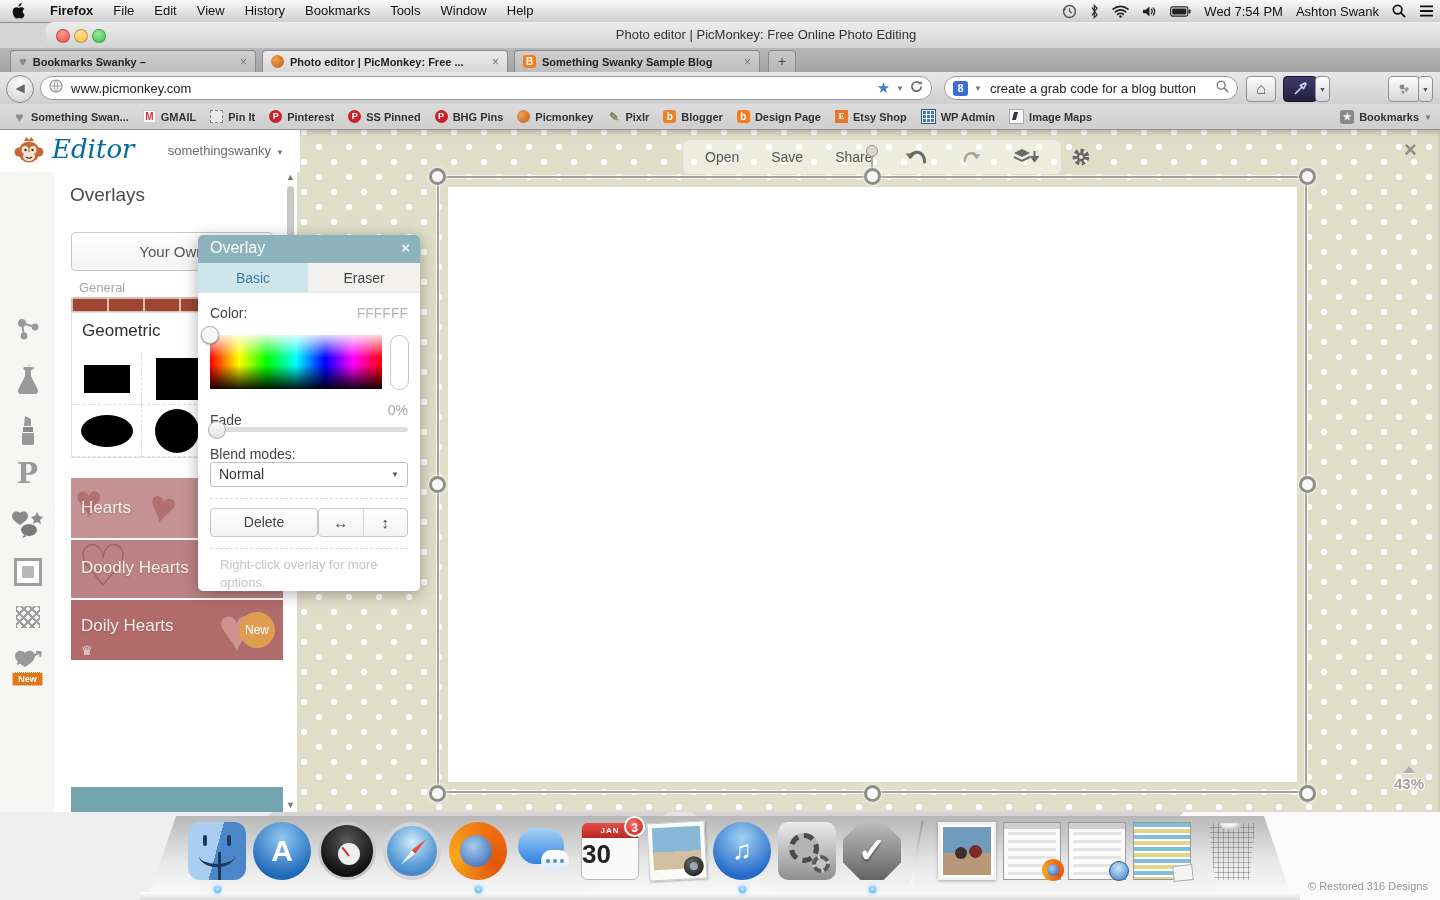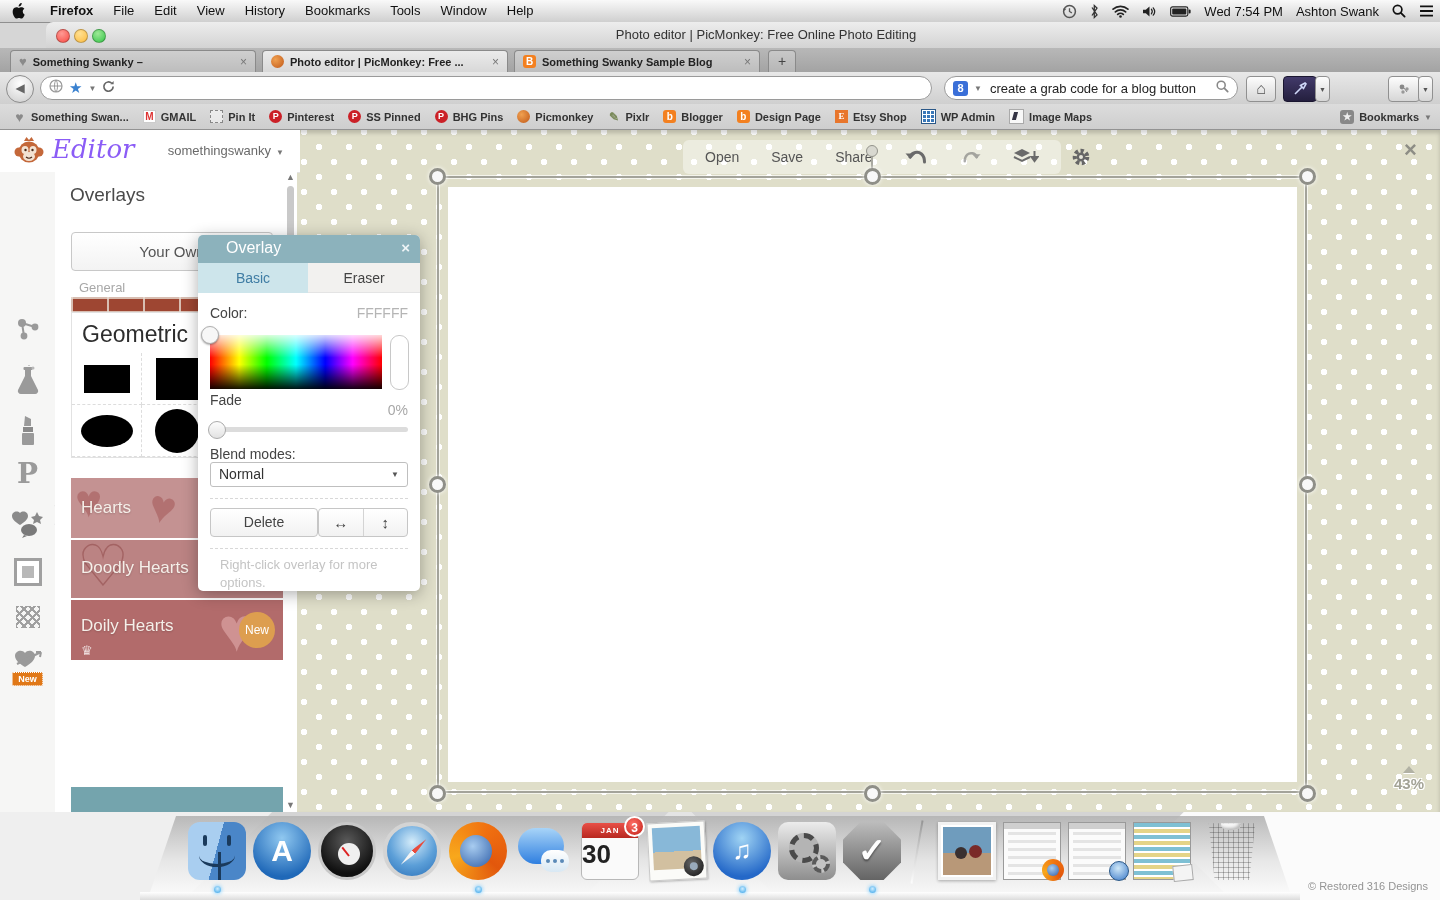--- a/index.html
+++ b/index.html
@@ -61,21 +61,21 @@
   .ic-imap::after{content:"";position:absolute;left:3px;top:2px;width:4px;height:8px;background:#334;transform:skewX(-15deg);}
   #bm-menu{position:absolute;right:8px;top:104px;height:26px;display:flex;align-items:center;gap:5px;font-size:11px;font-weight:bold;color:#333;}
   .ic-bmstar{width:14px;height:14px;background:#888;border-radius:3px;color:#eee;font-size:10px;line-height:14px;text-align:center;}
   
   #content{position:absolute;top:130px;left:0;width:1440px;height:682px;overflow:hidden;
     background-color:#dfdec9;
     background-image:radial-gradient(#ffffff 3px,rgba(255,255,255,0) 3.5px),radial-gradient(#ffffff 3px,rgba(255,255,255,0) 3.5px);
     background-size:30px 30px;background-position:4px 2px,19px 17px;
     box-shadow:inset 0 3px 4px rgba(0,0,0,.18);}
   #pm-header{position:absolute;left:0;top:0;width:300px;height:42px;background:#fff;border-bottom:1px solid #e4e4e4;}
-  #pm-brand{position:absolute;left:52px;top:4px;font-family:"DejaVu Serif",serif;font-style:italic;font-size:26px;color:#8b5cf6;}
+  #pm-brand{position:absolute;left:52px;top:4px;font-family:"DejaVu Serif",serif;font-style:italic;font-size:26px;color:#0369a1;}
   #pm-account{position:absolute;right:16px;top:13px;font-size:13px;color:#6a6a6a;}
   #pm-account .dcar{margin-left:5px;}
   
   #pm-toolbar{position:absolute;left:683px;top:10px;width:378px;height:34px;background:rgba(255,255,255,.42);
     border-radius:6px;display:flex;align-items:center;padding:0 22px;box-sizing:border-box;gap:32px;
     font-size:14px;color:#555;}
   #pm-toolbar .ticon{display:flex;align-items:center;color:#6a6a6a;}
   #canvas-x{position:absolute;left:1404px;top:10px;font-size:22px;font-weight:bold;color:#8d8d85;line-height:20px;}
   
   #rail{position:absolute;left:0;top:42px;width:55px;height:640px;background:#f6f6f5;border-right:1px solid #e3e3e0;}
@@ -93,21 +93,21 @@
   #panel-title{position:absolute;left:15px;top:12px;font-size:19px;color:#4a4a4a;}
   #your-own{position:absolute;left:16px;top:60px;width:200px;height:37px;border:1px solid #c8c8c8;border-radius:4px;
     background:linear-gradient(#fff,#f3f3f3);font-size:15px;color:#555;text-align:center;line-height:37px;overflow:hidden;}
   #panel-group{position:absolute;left:24px;top:108px;font-size:13px;color:#a8a8a8;}
   .banner{position:absolute;left:16px;width:212px;overflow:hidden;color:#f5efe9;}
   .banner .blbl{position:absolute;left:10px;font-size:17px;text-shadow:0 1px 2px rgba(0,0,0,.18);}
   #b-brick{top:125px;height:15px;background:#9e4632;
     background-image:linear-gradient(rgba(230,220,210,.8) 2px,transparent 2px),linear-gradient(90deg,rgba(230,220,210,.8) 2px,transparent 2px);
     background-size:36px 14px;}
   #b-geo{top:140px;height:146px;background:#fff;border:1px solid #e2e2e2;box-sizing:border-box;color:#333;}
-  #geo-lbl{position:absolute;left:10px;top:8px;font-size:23px;color:#2d2d2d;}
+  #geo-lbl{position:absolute;left:10px;top:8px;font-size:17px;color:#2d2d2d;}
   #geo-grid{position:absolute;left:0;top:40px;right:0;bottom:0;display:grid;grid-template-columns:70px 70px 72px;grid-template-rows:52px 52px;}
   .gcell{border-right:1px dashed #ddd;border-bottom:1px dashed #ddd;display:flex;align-items:center;justify-content:center;}
   .sh-rect{width:46px;height:28px;background:#000;}
   .sh-sq{width:42px;height:42px;background:#000;}
   .sh-rr{width:44px;height:28px;background:#000;border-radius:8px;}
   .sh-ell{width:52px;height:32px;background:#000;border-radius:50%;}
   .sh-cir{width:44px;height:44px;background:#000;border-radius:50%;}
   .sh-tri{width:0;height:0;border-left:20px solid transparent;border-right:20px solid transparent;border-bottom:42px solid #000;}
   #b-hearts{top:306px;height:60px;background:#c49292;}
   #b-doodly{top:368px;height:58px;background:#bb8383;}
@@ -124,21 +124,21 @@
     transform:rotate(18deg);}
   .key{position:absolute;border-radius:50%;background:radial-gradient(circle at 40% 35%,#e4d8c0,#8a7c68);}
   
   #pscroll-up{position:absolute;right:2px;top:0px;font-size:9px;color:#777;}
   #pscroll-th{position:absolute;right:3px;top:14px;width:7px;height:255px;background:#c9c9c9;border-radius:4px;}
   #pscroll-dn{position:absolute;right:2px;bottom:2px;font-size:9px;color:#777;}
   
   #dialog{position:absolute;left:198px;top:105px;width:222px;height:356px;background:#fff;border-radius:5px;
     box-shadow:0 3px 16px rgba(0,0,0,.32);}
   #dlg-head{position:absolute;left:0;top:0;width:100%;height:28px;background:#8cb2bc;border-radius:5px 5px 0 0;}
-  #dlg-title{position:absolute;left:28px;top:4px;color:#fff;font-size:16px;}
+  #dlg-title{position:absolute;left:12px;top:4px;color:#fff;font-size:16px;}
   #dlg-x{position:absolute;right:10px;top:4px;color:#eef4f6;font-size:15px;font-weight:bold;}
   #dlg-tab-basic{position:absolute;left:0;top:28px;width:110px;height:30px;background:#cde5eb;color:#3f7da4;
     font-size:14px;text-align:center;line-height:30px;}
   #dlg-tab-eraser{position:absolute;left:110px;top:28px;width:112px;height:30px;background:#f2f1ef;color:#444;
     font-size:14px;text-align:center;line-height:30px;border-bottom:1px solid #e4e4e4;box-sizing:border-box;}
   .dlbl{position:absolute;font-size:14px;color:#444;}
   .dval{position:absolute;font-size:14px;color:#b5b5b5;}
   #spectrum{position:absolute;left:12px;top:100px;width:172px;height:54px;
     background:linear-gradient(to bottom,rgba(255,255,255,.85),rgba(255,255,255,0) 42%,rgba(0,0,0,0) 55%,rgba(0,0,0,.92)),
     linear-gradient(to right,#f00,#ff0 17%,#0f0 33%,#0ff 50%,#00f 67%,#f0f 83%,#f00);}
@@ -305,21 +305,21 @@
     <div id="win-title">Photo editor | PicMonkey: Free Online Photo Editing</div>
     <span style="position:absolute;right:8px;top:6px;"><svg width="14" height="14" viewBox="0 0 14 14">
           <path d="M2 6V2h4M12 8v4H8" fill="none" stroke="#888" stroke-width="1.6"></path>
           <path d="M2 2l4 4M12 12L8 8" stroke="#888" stroke-width="1.6"></path>
         </svg></span>
   </div>
 
   <div id="tabbar">
     <div class="tab" style="left:10px;">
       <span class="ic-heart" style="font-size:13px">♥</span>
-      <span class="lbl">Something Swanky –</span>
+      <span class="lbl">Bookmarks Swanky –</span>
       <span class="tclose">×</span>
     </div>
     <div class="tab active" style="left:262px;">
       <span class="bmi ic-monkey"></span>
       <span class="lbl">Photo editor | PicMonkey: Free ...</span>
       <span class="tclose">×</span>
     </div>
     <div class="tab" style="left:514px;">
       <span class="bmi ic-blogger">B</span>
       <span class="lbl">Something Swanky Sample Blog</span>
@@ -328,20 +328,21 @@
     <div id="newtab">+</div>
   </div>
 
   <div id="navbar">
     <div id="backbtn">◀</div>
     <div class="field" id="urlfield">
       <span><svg width="14" height="14" viewBox="0 0 14 14">
             <circle cx="7" cy="7" r="6" fill="none" stroke="#999" stroke-width="1.2"></circle>
             <path d="M1 7h12M7 1c-2 2-2 10 0 12M7 1c2 2 2 10 0 12" fill="none" stroke="#999" stroke-width="1"></path>
           </svg></span>
+      <input value="www.picmonkey.com" style="">
       <span style="color:#3b82d0;font-size:15px;">★</span>
       <span class="dcar">▼</span>
       <span><svg width="13" height="13" viewBox="0 0 14 14">
             <path d="M12 7a5 5 0 11-1.5-3.5" fill="none" stroke="#666" stroke-width="1.8"></path>
             <path d="M12.5 1v3.5H9z" fill="#666"></path>
           </svg></span>
     </div>
     <div class="field" id="searchfield">
       <span class="gicon">8</span>
       <span class="dcar">▼</span>
@@ -602,21 +603,21 @@
       <div id="dlg-tab-basic">Basic</div>
       <div id="dlg-tab-eraser">Eraser</div>
 
       <span class="dlbl" style="left:12px;top:70px;">Color:</span>
       <span class="dval" style="right:12px;top:70px;">FFFFFF</span>
       <div id="spectrum">
         <div id="spec-handle"></div>
       </div>
       <div id="colbar"></div>
 
-      <span class="dlbl" style="left:12px;top:157px;">Fade</span>
+      <span class="dlbl" style="left:12px;top:177px;">Fade</span>
       <span class="dval" style="right:12px;top:167px;color:#a8a8a8;">0%</span>
       <div id="fade-slider">
         <div id="fade-knob"></div>
       </div>
 
       <span class="dlbl" style="left:12px;top:211px;">Blend modes:</span>
       <div id="blend-select">
         <span>Normal</span><span class="dcar">▼</span>
       </div>
 

